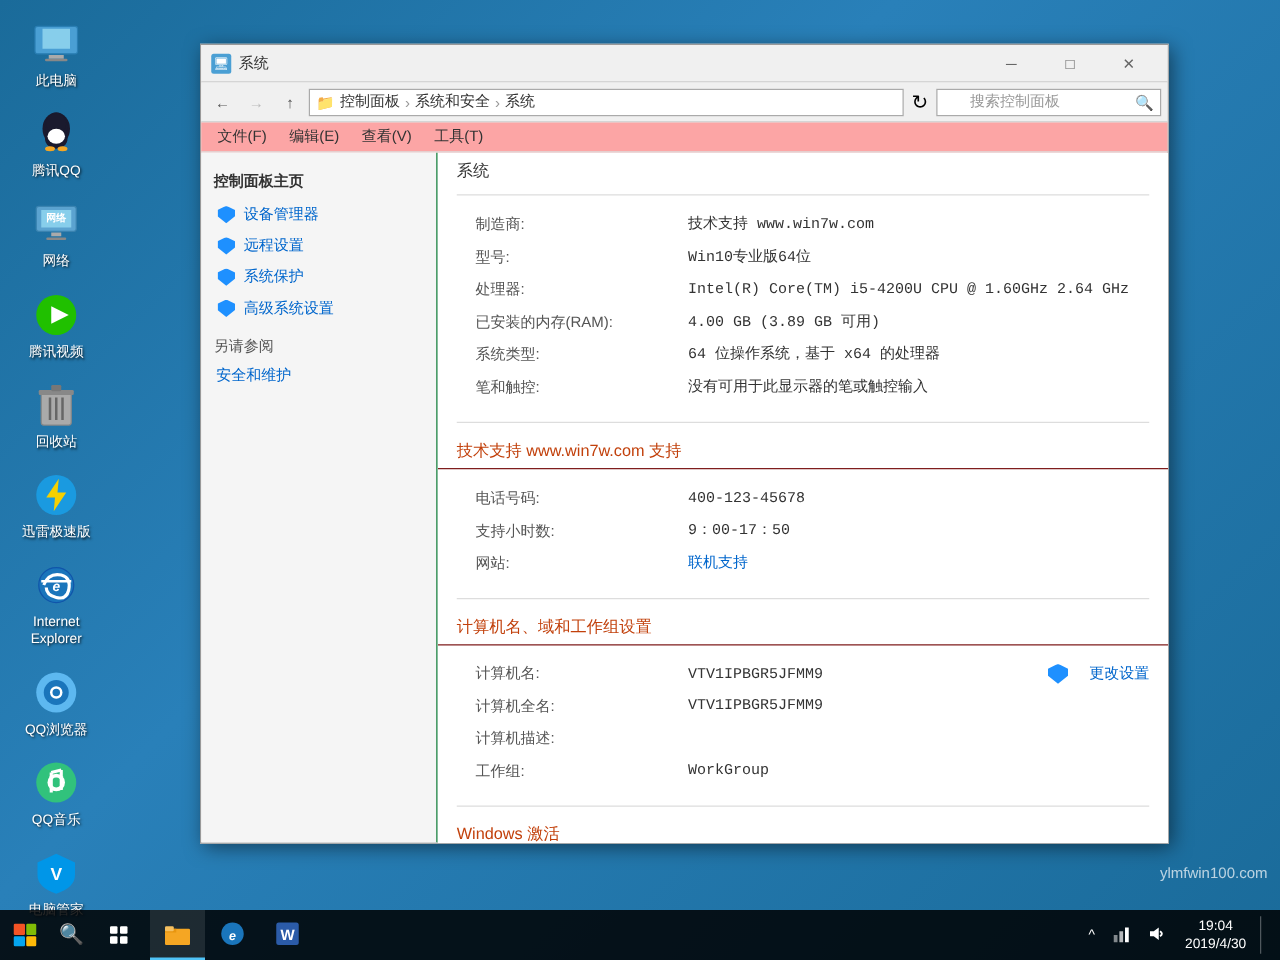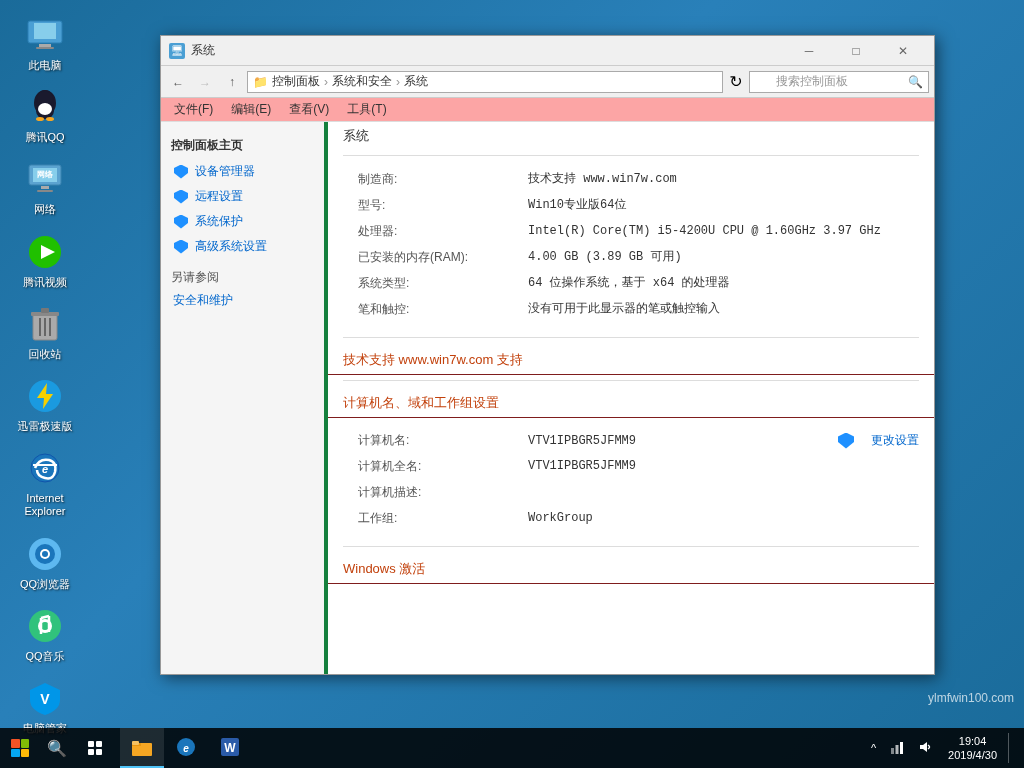--- a/index.html
+++ b/index.html
@@ -286,23 +286,23 @@
 
     
     .content-area {
       flex: 1;
       display: flex;
       overflow: hidden;
     }
 
     
     .sidebar {
-      width: 167px;
+      width: 189px;
       background: #f5f5f5;
-      border-right: 4px solid #15803d;
+      border-right: 1px solid #15803d;
       padding: 10px 0;
       overflow-y: auto;
       flex-shrink: 0;
     }
 
     .sidebar-section-title {
       font-size: 12px;
       color: #333;
       padding: 5px 10px 5px 10px;
       font-weight: bold;
@@ -665,39 +665,53 @@
           <div class="info-row">
             <span class="info-label">制造商:</span>
             <span class="info-value">技术支持 www.win7w.com</span>
           </div>
           <div class="info-row">
             <span class="info-label">型号:</span>
             <span class="info-value">Win10专业版64位</span>
           </div>
           <div class="info-row">
             <span class="info-label">处理器:</span>
-            <span class="info-value">Intel(R) Core(TM) i5-4200U CPU @ 1.60GHz   3.97 GHz</span>
+            <span class="info-value">Intel(R) Core(TM) i5-4200U CPU @ 1.60GHz   2.64 GHz</span>
           </div>
           <div class="info-row">
             <span class="info-label">已安装的内存(RAM):</span>
             <span class="info-value">4.00 GB (3.89 GB 可用)</span>
           </div>
           <div class="info-row">
             <span class="info-label">系统类型:</span>
             <span class="info-value">64 位操作系统，基于 x64 的处理器</span>
           </div>
           <div class="info-row">
             <span class="info-label">笔和触控:</span>
             <span class="info-value">没有可用于此显示器的笔或触控输入</span>
           </div>
         </div>
 
         <div class="section-divider"></div>
         <div class="section-header">技术支持 www.win7w.com 支持</div>
 
+        <div class="info-table">
+          <div class="info-row">
+            <span class="info-label">电话号码:</span>
+            <span class="info-value">400-123-45678</span>
+          </div>
+          <div class="info-row">
+            <span class="info-label">支持小时数:</span>
+            <span class="info-value">9：00-17：50</span>
+          </div>
+          <div class="info-row">
+            <span class="info-label">网站:</span>
+            <a class="info-value link" href="#" style="color:#0066cc;">联机支持</a>
+          </div>
+        </div>
 
         <div class="section-divider"></div>
         <div class="section-header">计算机名、域和工作组设置</div>
 
         <div class="info-table">
           <div class="info-row-with-action">
             <span class="info-label">计算机名:</span>
             <span class="info-value" style="flex:1;font-size:12px;color:#333;">VTV1IPBGR5JFMM9</span>
             <div class="change-settings-btn" style="margin-left:auto;">
               <div style="width:16px;height:16px;background:#1e90ff;clip-path:polygon(50% 0%, 100% 25%, 100% 60%, 50% 100%, 0% 60%, 0% 25%);flex-shrink:0;"></div>

